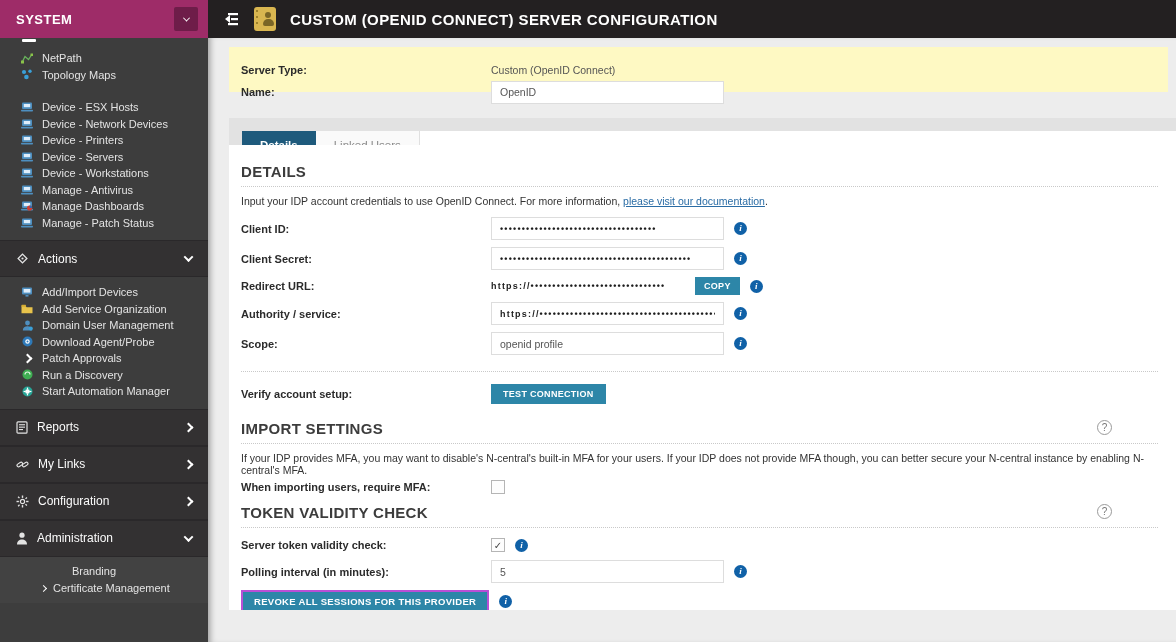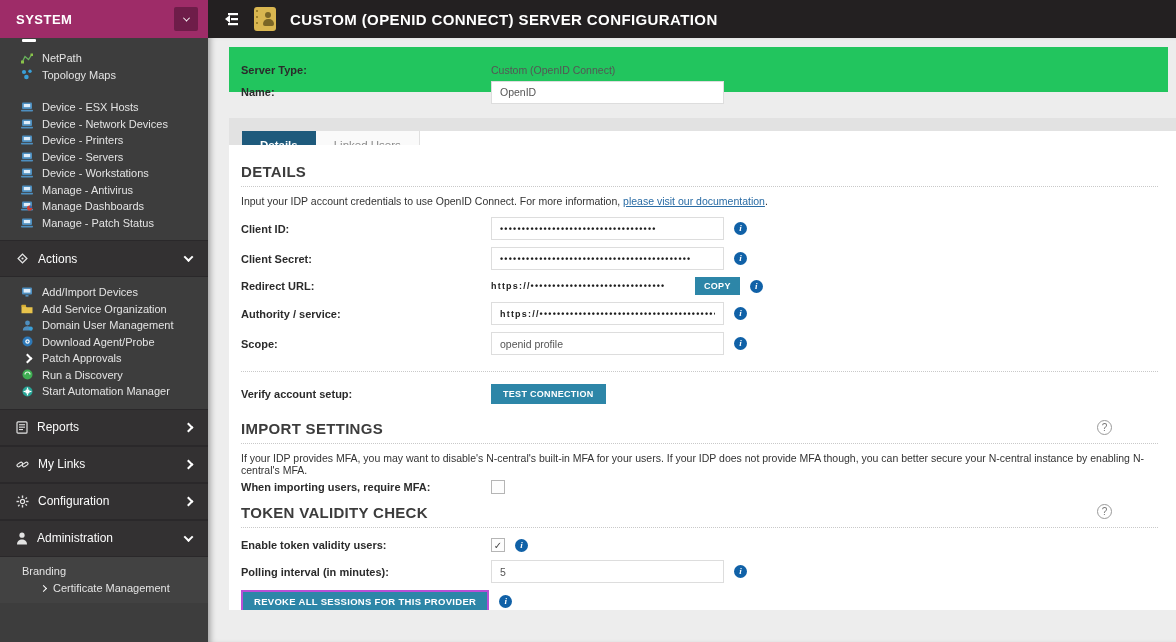--- a/index.html
+++ b/index.html
@@ -30,21 +30,21 @@
   .section { display:flex; align-items:center; gap:9px; height:37px; padding:0 16px; background:#333132; border-top:1px solid #2a282a; border-bottom:1px solid #2a282a; font-size:12px; color:#fbfbfb; cursor:pointer; }
   .section .sec-label { flex:1; }
   .group { padding:7px 0 9px 0; }
   .subgroup { padding:6px 0; background:#424242; }
   .sub-item { display:flex; align-items:center; gap:7px; padding:2px 6px 2px 24px; height:17px; cursor:pointer; white-space:nowrap; }
   .partial-item { height:10px; padding-left:22px; display:flex; align-items:flex-start; overflow:hidden; }
   .dashbar { width:14px; height:3px; background:#fff; border-radius:1px; margin-top:1px; }
 
   
   .main { position:absolute; left:208px; top:38px; right:0; bottom:0; background:#ededed; box-shadow:inset 6px 0 6px -4px rgba(0,0,0,.35); }
-  .panel1 { position:absolute; left:21px; right:8px; top:9px; height:45px; background:#22c55e; padding:12px 0 0 12px; }
+  .panel1 { position:absolute; left:21px; right:8px; top:9px; height:45px; background:#fef9c3; padding:12px 0 0 12px; }
   .p1row { display:flex; align-items:center; height:22px; }
   .lblb { font-size:11px; font-weight:bold; color:#2b2b2b; }
   .p1row .lcol { width:250px; }
   .static-val { font-size:10.5px; color:#555; }
   .tabstrip { position:absolute; left:21px; right:0; top:80px; height:40px; background:#e2e2e2; display:flex; align-items:flex-end; padding-left:13px; }
   .tab { height:27px; display:flex; align-items:center; padding:0 18px; font-size:11.5px; cursor:pointer; }
   .tab.active { background:#1e5a7c; color:#fff; font-weight:bold; }
   .tab.inactive { background:#fafafa; color:#8a8a8a; border-right:1px solid #e0e0e0; }
   .tabfill { flex:1; height:27px; background:#fff; }
 
@@ -340,21 +340,21 @@
         <svg width="12" height="13" viewBox="0 0 12 13">
             <circle cx="6" cy="3.2" r="2.6" fill="#e3e3e3"></circle>
             <path d="M1 12.5 C1 9.2 3.3 7.6 6 7.6 C8.7 7.6 11 9.2 11 12.5 Z" fill="#e3e3e3"></path>
           </svg>
       </span>
       <span class="sec-label">Administration</span>
       <span class="chev down"></span>
     </div>
 
     <div class="subgroup">
-      <div class="sub-item" style="padding-left:22px;">
+      <div class="sub-item" style="padding-left:72px;">
         <span>Branding</span>
       </div>
       <div class="sub-item" style="padding-left:41px;">
         <span class="chev right sm" style="border-color:#fff;"></span>
         <span>Certificate Management</span>
       </div>
     </div>
   </div>
 
   <div class="main">
@@ -437,21 +437,21 @@
         <span class="checkbox"></span>
       </div>
 
       <div class="h-row" style="margin-top:10px;">
         <span class="h-txt">TOKEN VALIDITY CHECK</span>
         <span class="helpic">?</span>
       </div>
       <div class="dotline"></div>
 
       <div class="frow" style="margin-top:10px;">
-        <span class="lcol lblb">Enable token validity users:</span>
+        <span class="lcol lblb">Server token validity check:</span>
         <span class="checkbox">✓</span>
         <span class="infoic">i</span>
       </div>
 
       <div class="frow" style="margin-top:8px;">
         <span class="lcol lblb">Polling interval (in minutes):</span>
         <input class="fieldbox" value="5" style="">
         <span class="infoic">i</span>
       </div>
 

